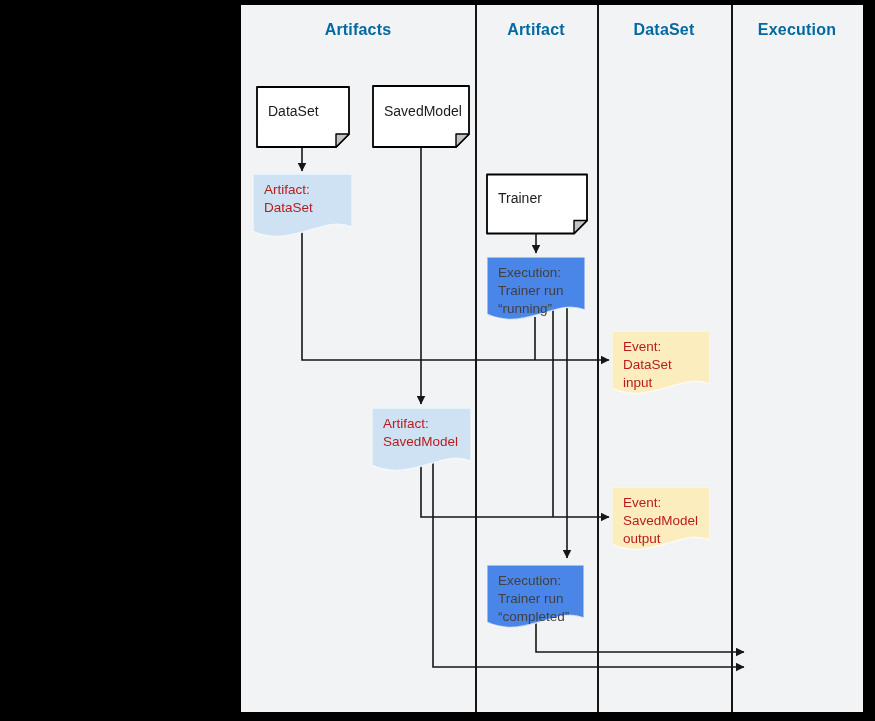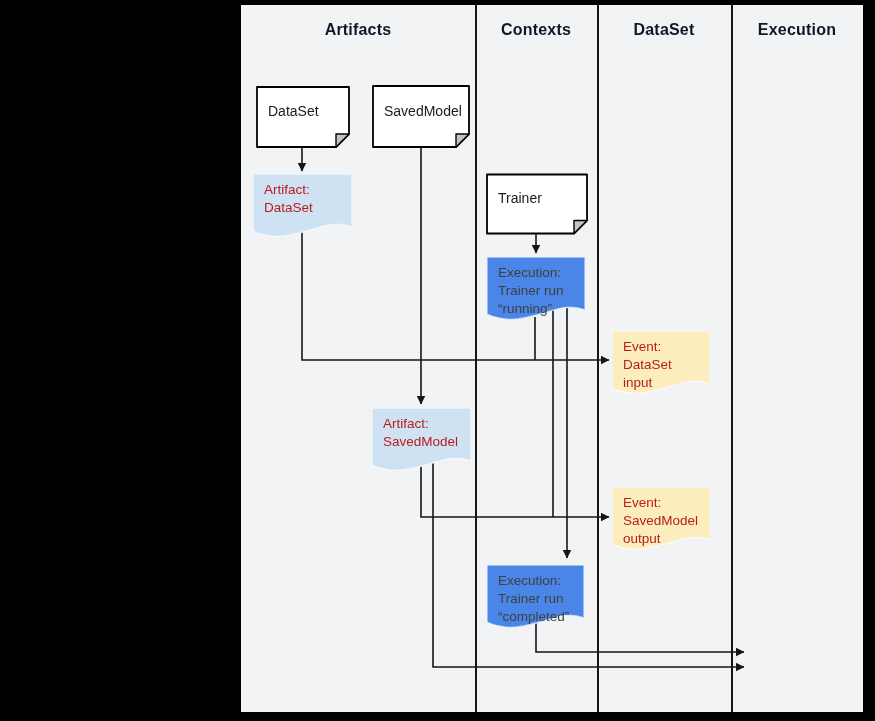--- a/index.html
+++ b/index.html
@@ -12,21 +12,21 @@
     position:absolute;left:241px;top:5px;width:622px;height:707px;
     background:var(--c-canvas,#f1f3f4);
   }
   .divider{
     position:absolute;top:0;width:1.5px;height:707px;
     background:var(--c-line,#161616);
   }
   .col-header{
     position:absolute;top:16px;width:140px;margin-left:-70px;
     text-align:center;font-size:16px;font-weight:bold;
-    color:#0f172a;letter-spacing:.2px;
+    color:#0369a1;letter-spacing:.2px;
   }
   .node{position:absolute;border-radius:6px;}
   .node svg.shape{position:absolute;left:0;top:0;width:100%;height:100%;}
   .node .ntext{
     position:relative;z-index:2;padding:7px 6px 0 11px;
     font-size:13.5px;line-height:18px;color:#b91c1c;white-space:pre-line;
   }
   .sheet .ntext{
     padding:0 0 0 12px;display:flex;align-items:center;height:82%;
     font-size:14px;color:#1b1b1b;
@@ -46,21 +46,21 @@
 </head>
 <body>
 
 <div id="diagram">
 
   <div class="divider" style="left:234px"></div>
   <div class="divider" style="left:356px"></div>
   <div class="divider" style="left:490px"></div>
 
   <div class="col-header" style="left:117px">Artifacts</div>
-  <div class="col-header" style="left:295px">Contexts</div>
+  <div class="col-header" style="left:295px">Artifact</div>
   <div class="col-header" style="left:423px">DataSet</div>
   <div class="col-header" style="left:556px">Execution</div>
 
   <svg id="edges" width="622" height="707">
     <defs>
       <marker id="arw" markerUnits="userSpaceOnUse" markerWidth="10" markerHeight="9" refX="8.5" refY="4.5" orient="auto">
         <path d="M0,0 L9,4.5 L0,9 Z" style="fill:var(--c-line,#161616);stroke:none"></path>
       </marker>
     </defs>
     <path d="M61,143 V166" marker-end="url(#arw)"></path>

